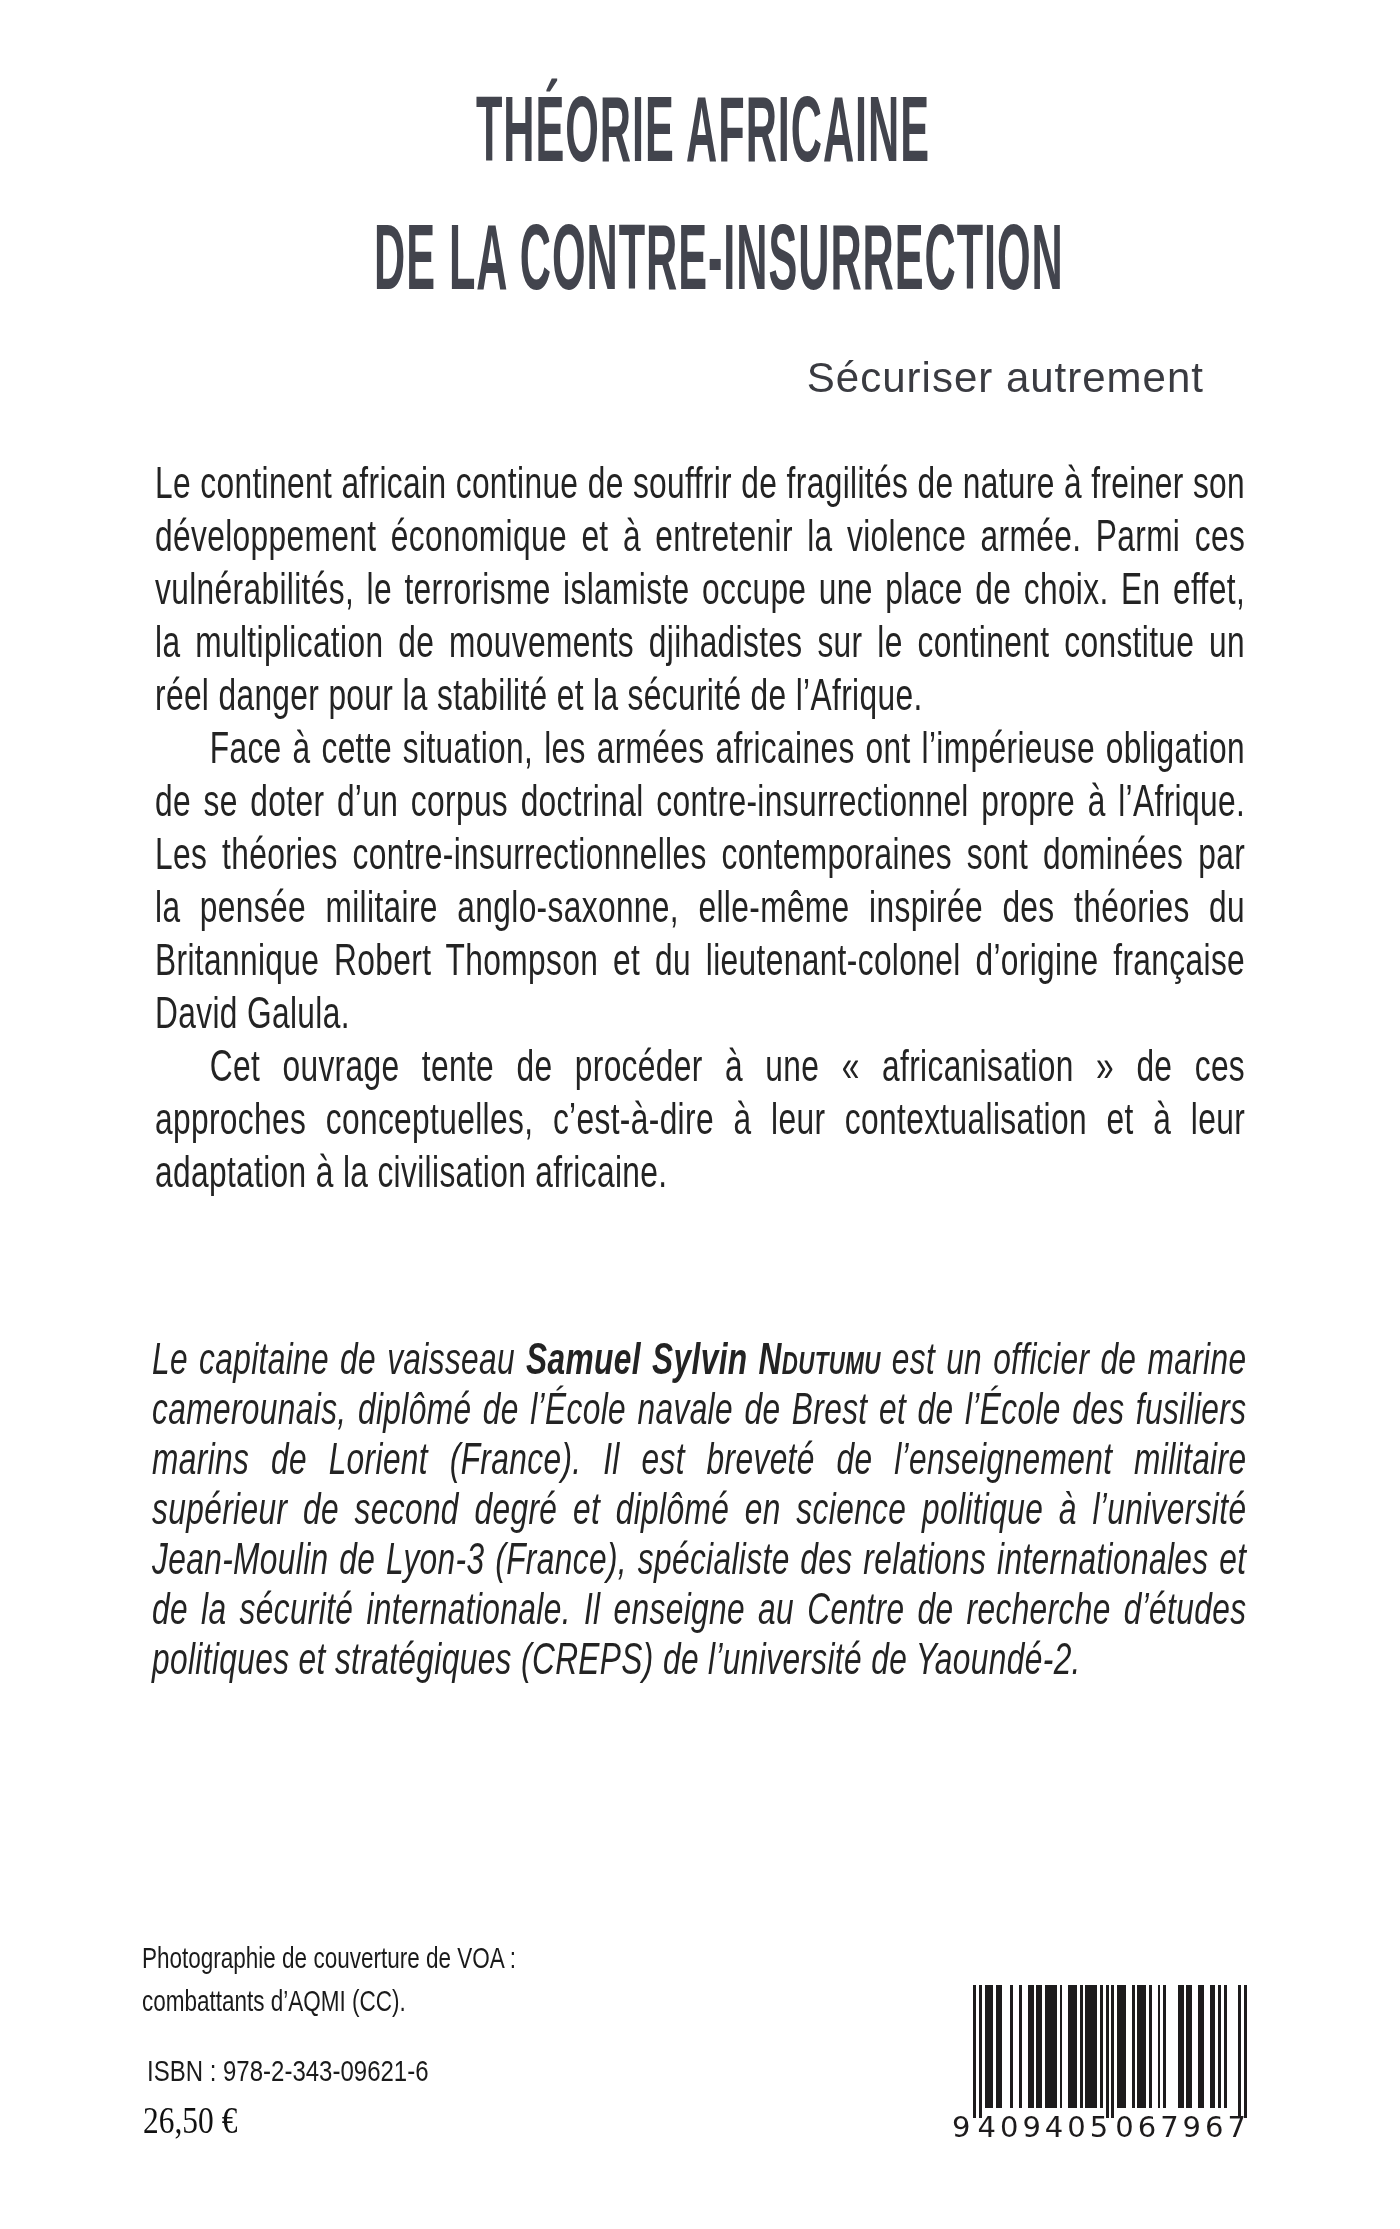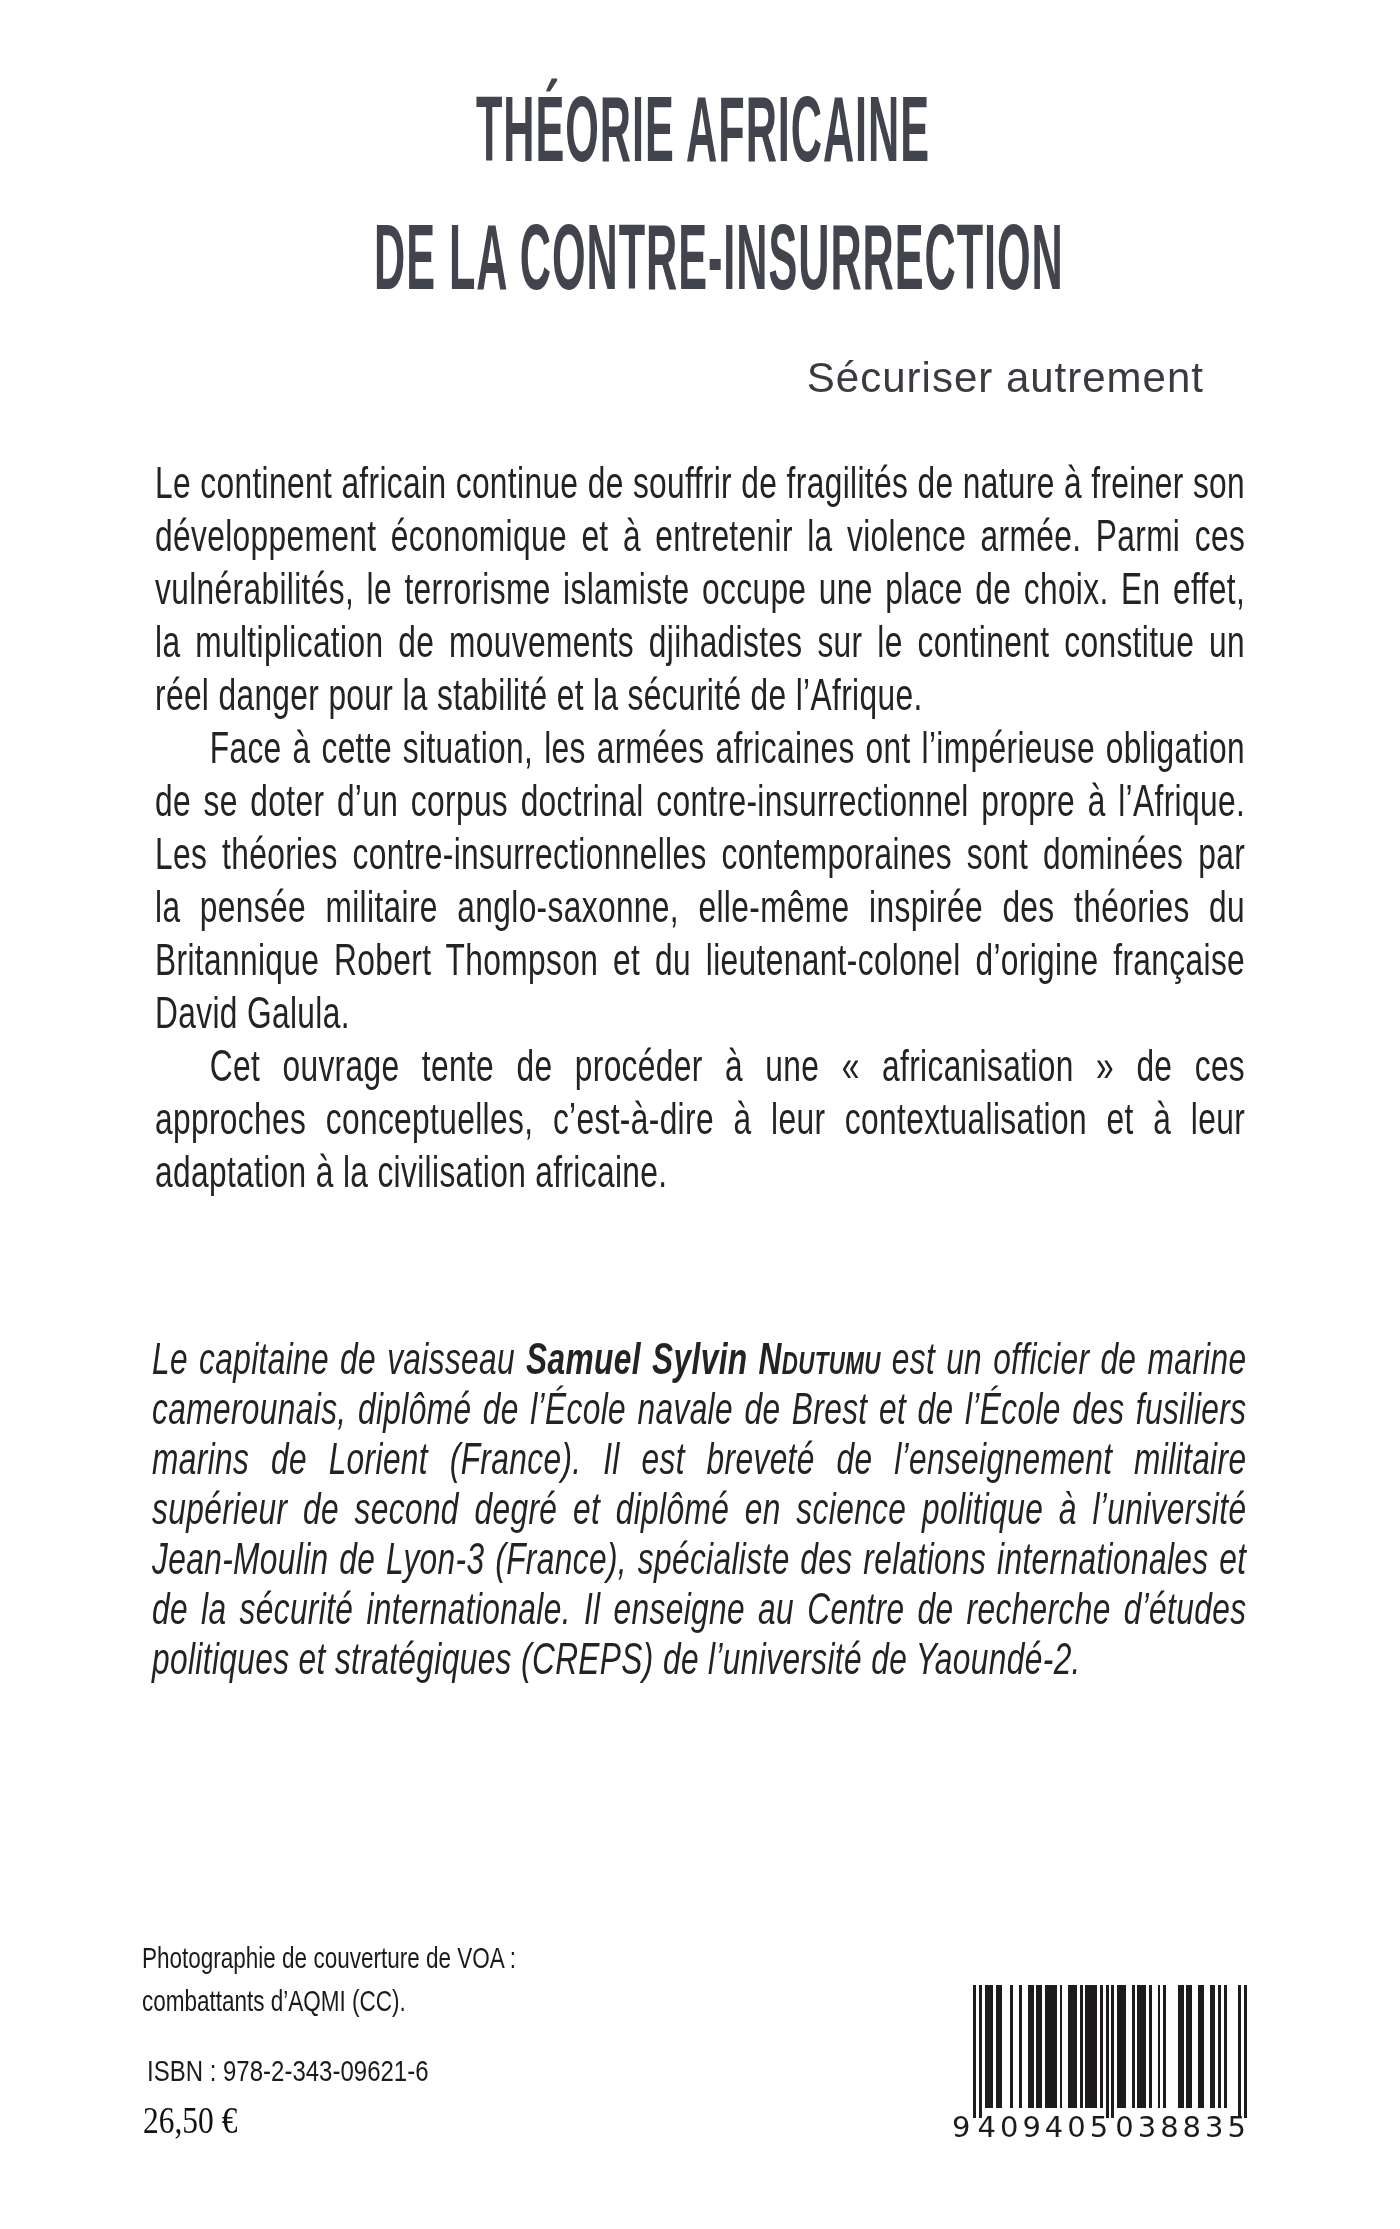--- a/index.html
+++ b/index.html
@@ -150,17 +150,17 @@
         <rect x="82" y="0" width="1" height="123"></rect>
         <rect x="83" y="0" width="1" height="123"></rect>
         <rect x="85" y="0" width="1" height="123"></rect>
         <rect x="87" y="0" width="1" height="123"></rect>
         <rect x="92" y="0" width="1" height="133"></rect>
         <rect x="94" y="0" width="1" height="133"></rect>
       </svg>
     <div class="bc-digits">
       <span>9</span>
       <span>409405</span>
-      <span>038835</span>
+      <span>067967</span>
     </div>
   </div>
 
 </div>
 
 </body></html>

